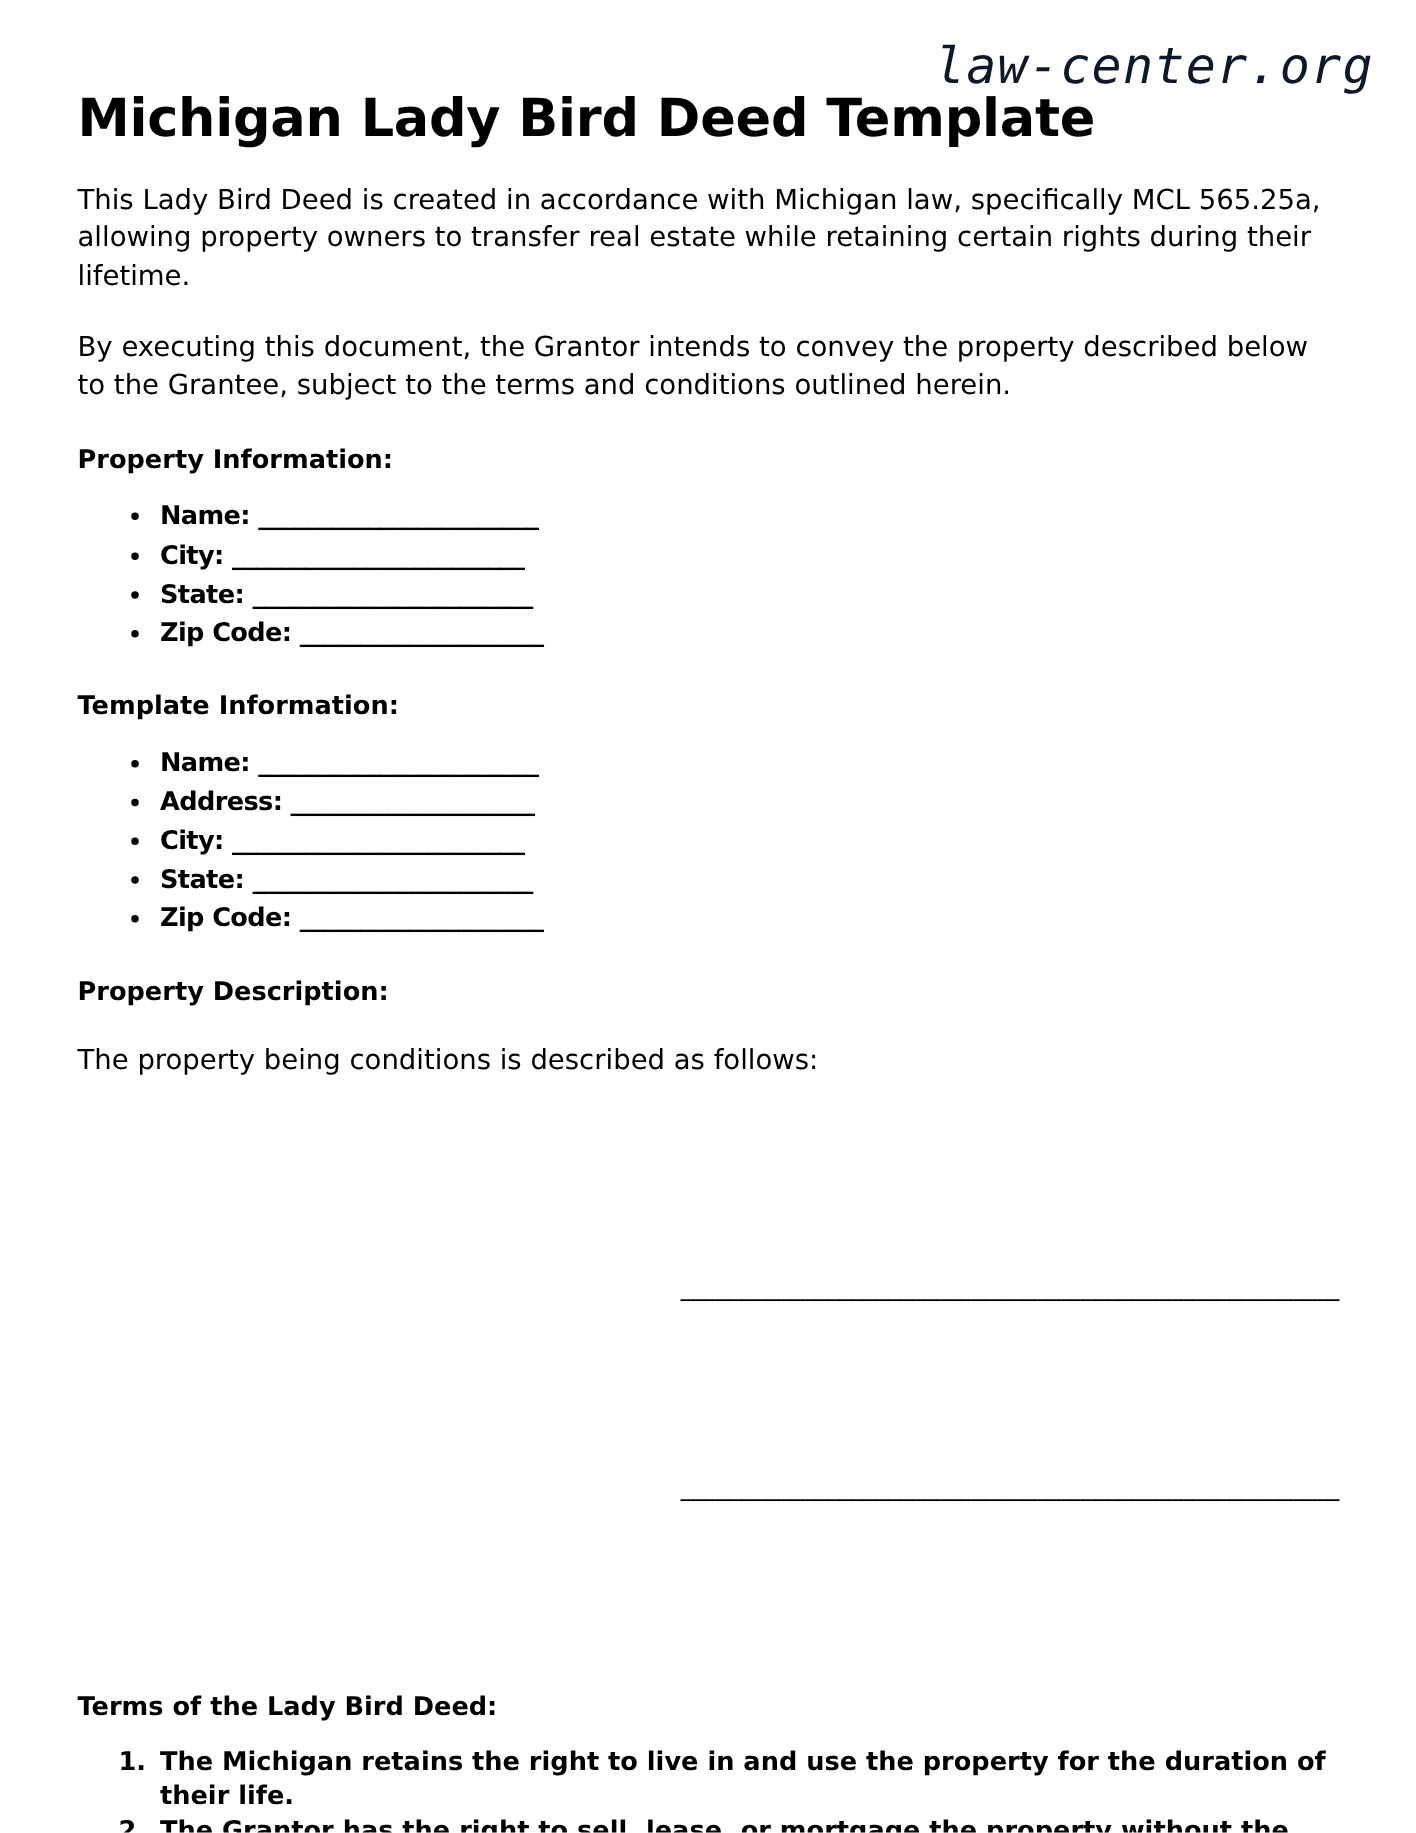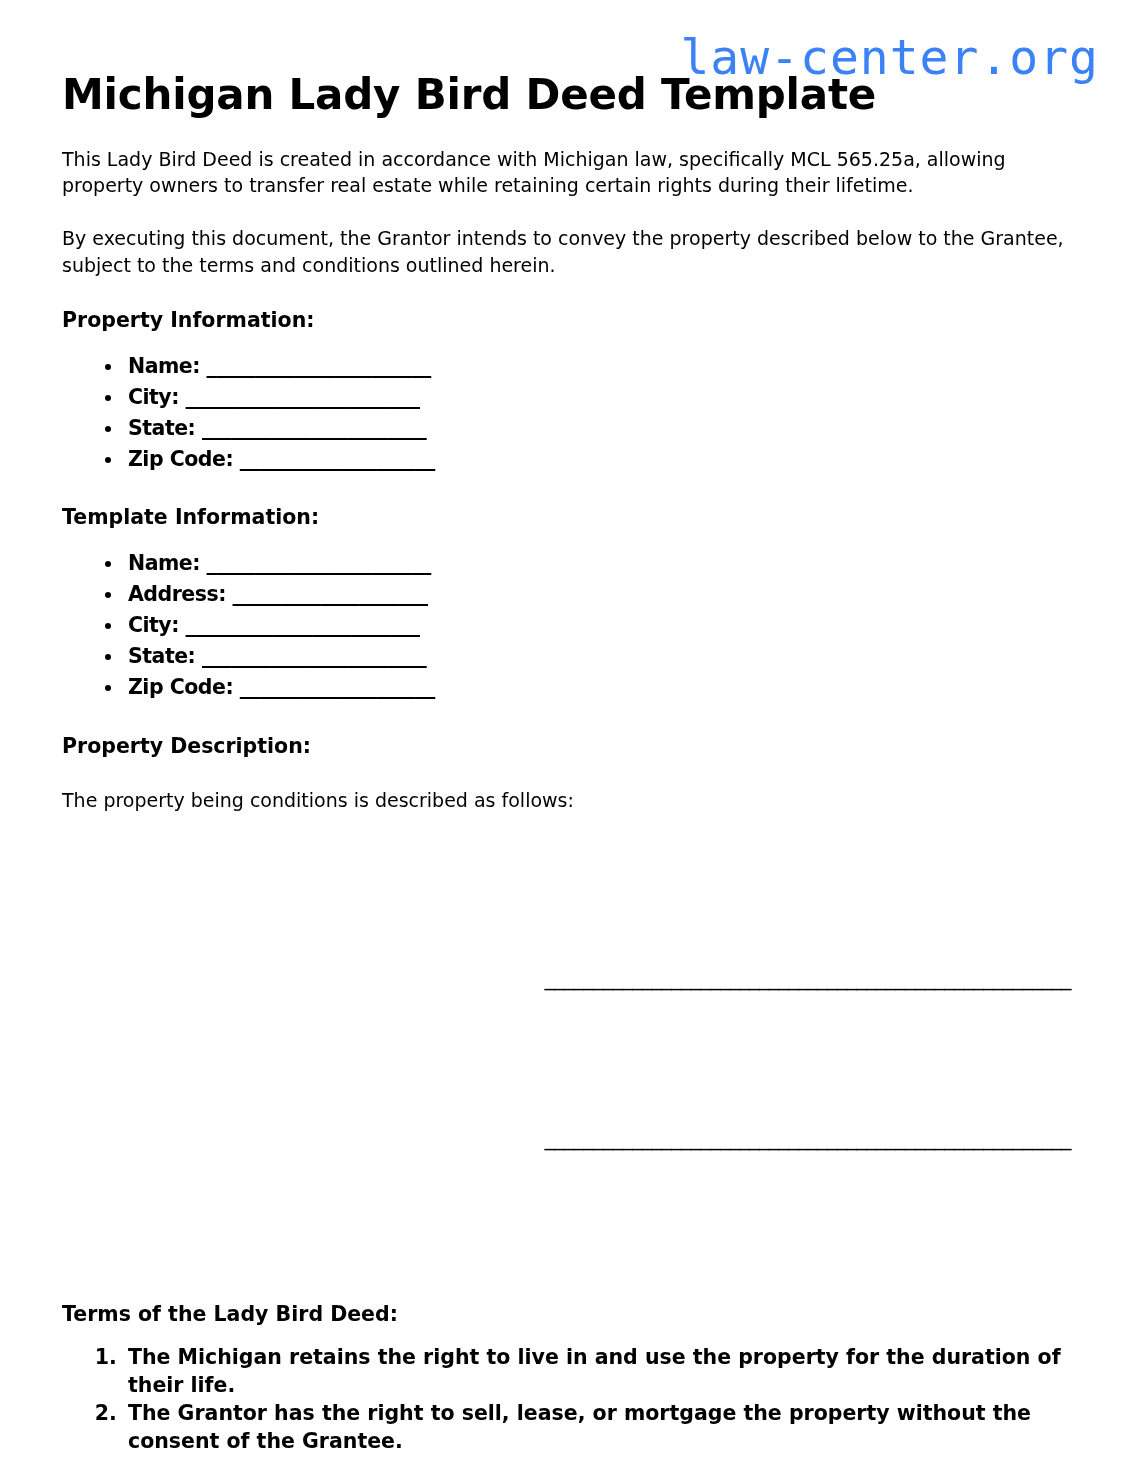--- a/index.html
+++ b/index.html
@@ -20,38 +20,39 @@
     width: 1133px;
     height: 1466px;
     box-sizing: border-box;
     padding: 0 62px;
   }
   .watermark {
     position: absolute;
     top: 33px;
     right: 34px;
     font-family: "DejaVu Sans Mono", monospace;
-    font-size: 48px;
+    font-size: 40px;
     letter-spacing: 1px;
-    color: #3b82f6;
+    color: #0f172a;
     white-space: nowrap;
     line-height: 1;
+    font-style: italic;
   }
   h1.doc-title {
     margin: 0;
     padding-top: 71px;
     font-size: 42px;
     font-weight: bold;
     line-height: 1.12;
     letter-spacing: -0.2px;
   }
   p.para {
     margin: 0;
     padding-top: 28px;
-    font-size: 19px;
+    font-size: 22px;
     line-height: 1.38;
     max-width: 1005px;
   }
   p.para.tight {
     padding-top: 27px;
   }
   h2.section-heading {
     margin: 0;
     padding-top: 29px;
     font-size: 20.5px;

